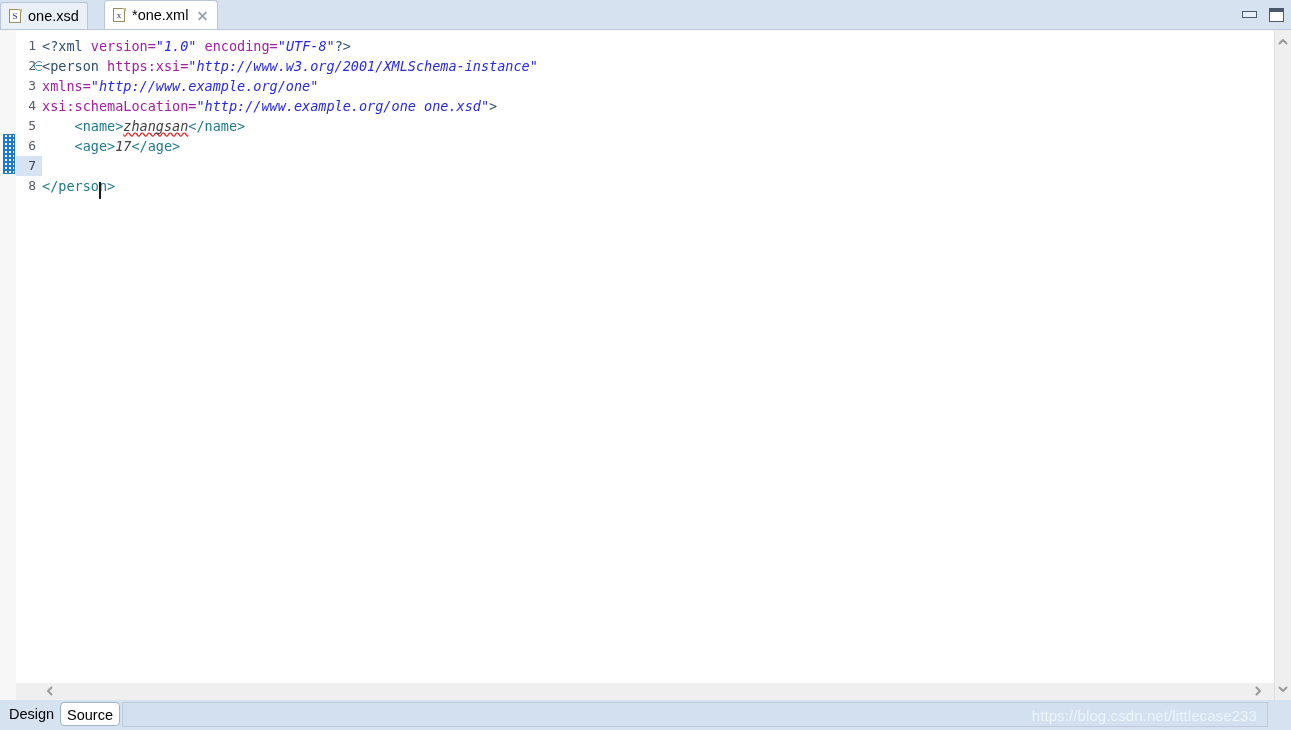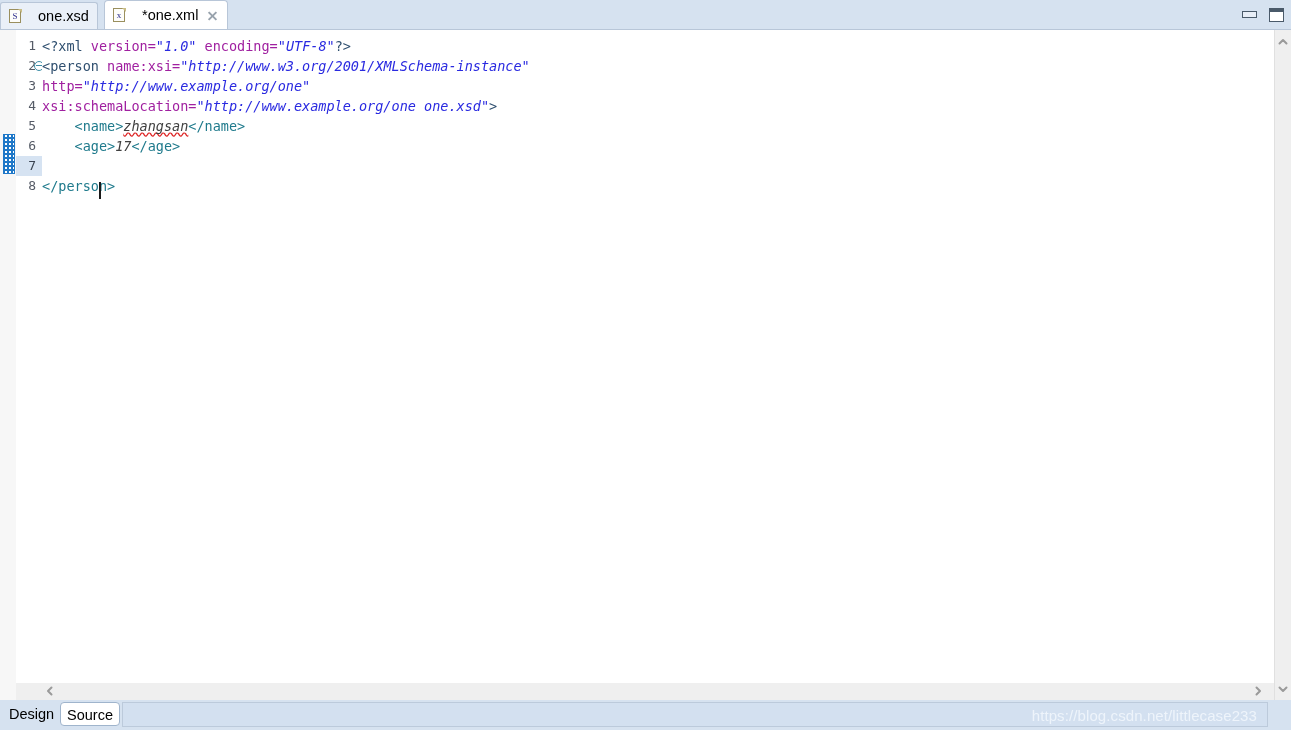--- a/index.html
+++ b/index.html
@@ -88,21 +88,21 @@
   .tab-icon .glyph {
     position: absolute;
     left: 0; top: 0;
     width: 12px; height: 14px;
     line-height: 14px;
     text-align: center;
     font-size: 9px;
     font-family: "Liberation Serif", serif;
     color: #2b2b8c;
   }
-  .tab-label { line-height: 1; margin-left: 10px; }
+  .tab-label { line-height: 1; }
   .tab-close {
     margin-left: 8px;
     width: 13px; height: 13px;
     position: relative;
     flex: 0 0 auto;
     opacity: .62;
   }
   .tab-close:before, .tab-close:after {
     content: "";
     position: absolute;
@@ -400,22 +400,22 @@
 
     <div id="fold-col">
       <div class="fold-marker" style="top:31px"></div>
     </div>
 
     <div id="curline-hl"></div>
 
     <div id="code-area">
       <div id="code-lines">
           <div class="line"><span class="t-proc">&lt;?xml </span><span class="t-attr">version=</span><span class="t-val">"1.0"</span><span class="t-text"> </span><span class="t-attr">encoding=</span><span class="t-val">"UTF-8"</span><span class="t-proc">?&gt;</span></div>
-          <div class="line"><span class="t-punct">&lt;person </span><span class="t-attr">name:xsi=</span><span class="t-val">"http://www.w3.org/2001/XMLSchema-instance"</span></div>
-          <div class="line"><span class="t-attr">http=</span><span class="t-val">"http://www.example.org/one"</span></div>
+          <div class="line"><span class="t-punct">&lt;person </span><span class="t-attr">https:xsi=</span><span class="t-val">"http://www.w3.org/2001/XMLSchema-instance"</span></div>
+          <div class="line"><span class="t-attr">xmlns=</span><span class="t-val">"http://www.example.org/one"</span></div>
           <div class="line"><span class="t-attr">xsi:schemaLocation=</span><span class="t-val">"http://www.example.org/one one.xsd"</span><span class="t-punct">&gt;</span></div>
           <div class="line"><span class="t-text">    </span><span class="t-tag">&lt;name&gt;</span><span class="t-text spell">zhangsan</span><span class="t-tag">&lt;/name&gt;</span></div>
           <div class="line"><span class="t-text">    </span><span class="t-tag">&lt;age&gt;</span><span class="t-text">17</span><span class="t-tag">&lt;/age&gt;</span></div>
           <div class="line"><span class="t-text">        </span></div>
           <div class="line"><span class="t-tag">&lt;/person&gt;</span></div>
         </div>
     </div>
 
     <div id="caret"></div>
 

